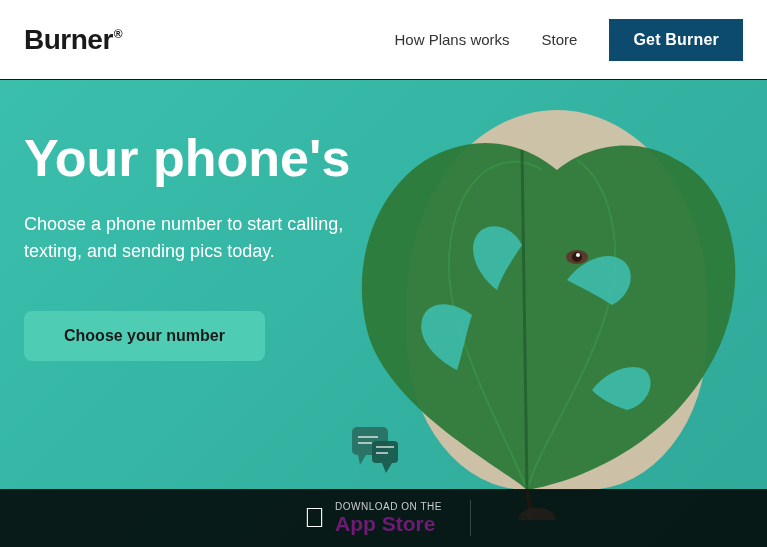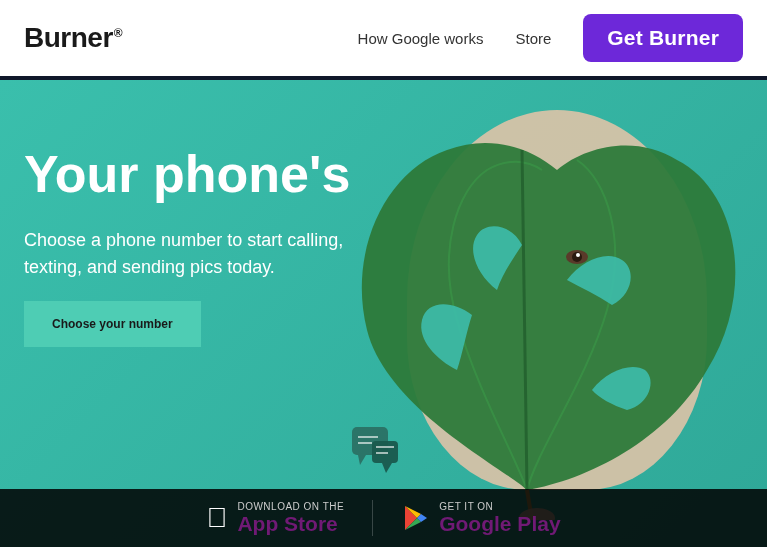--- a/index.html
+++ b/index.html
@@ -6,21 +6,21 @@
     body { width: 767px; height: 547px; font-family: -apple-system, BlinkMacSystemFont, 'Segoe UI', Helvetica, Arial, sans-serif; overflow: hidden; }
 
     
     .header {
       display: flex;
       align-items: center;
       justify-content: space-between;
       padding: 0 24px;
       height: 80px;
       background: #fff;
-      border-bottom: 4px solid #0f172a;
+      border-bottom: 1px solid #0f172a;
       position: relative;
       z-index: 10;
     }
     .logo {
       font-size: 28px;
       font-weight: 900;
       color: #1a1a1a;
       letter-spacing: -0.5px;
     }
     .logo span {
@@ -31,27 +31,27 @@
       align-items: center;
       gap: 32px;
     }
     .nav-link {
       font-size: 15px;
       color: #333;
       text-decoration: none;
       cursor: pointer;
     }
     .get-burner-btn {
-      background: #6d28d9;
+      background: #0c4a6e;
       color: #fff;
       border: none;
       padding: 12px 24px;
-      font-size: 21px;
+      font-size: 16px;
       font-weight: 600;
-      border-radius: 8px;
+      border-radius: 0;
       cursor: pointer;
       letter-spacing: 0.2px;
     }
 
     
     .hero {
       position: relative;
       width: 767px;
       height: 467px;
       background: #3dbdab;
@@ -90,49 +90,49 @@
     
     .leaf-shape {
       position: absolute;
       right: 20px;
       top: 10px;
     }
 
     .hero-content {
       position: absolute;
       left: 24px;
-      top: 66px;
+      top: 50px;
       max-width: 360px;
       z-index: 2;
     }
 
     .hero-title {
       font-size: 52px;
       font-weight: 800;
       color: #fff;
       line-height: 1.1;
       margin-bottom: 24px;
     }
 
     .hero-subtitle {
       font-size: 18px;
       color: #fff;
       line-height: 1.5;
-      margin-bottom: 20px;
+      margin-bottom: 46px;
       max-width: 320px;
     }
 
     .choose-btn {
       background: #4ecdb4;
       color: #1a1a1a;
       border: none;
-      padding: 16px 28px;
-      font-size: 12px;
+      padding: 16px 40px;
+      font-size: 16px;
       font-weight: 600;
-      border-radius: 0;
+      border-radius: 8px;
       cursor: pointer;
       display: inline-block;
     }
 
     
     .app-bar {
       position: absolute;
       bottom: 0;
       left: 0;
       right: 0;
@@ -199,21 +199,21 @@
     }
   </style>
 </head>
 <body>
 
 <header class="header">
   <div class="logo">
     <span>Burner</span><span style="font-size:12px;vertical-align:super;margin-left:1px;">®</span>
   </div>
   <nav>
-    <a class="nav-link">How Google works</a>
+    <a class="nav-link">How Plans works</a>
     <a class="nav-link">Store</a>
     <button class="get-burner-btn">Get Burner</button>
   </nav>
 </header>
 
 <section class="hero">
   <div class="hero-bg"></div>
 
   <div class="hero-image">
 
@@ -280,27 +280,14 @@
 
   <div class="app-bar">
     <button class="app-store-btn">
       <span class="app-store-icon"></span>
       <div class="app-store-text">
         <span class="app-store-small">Download on the</span>
         <span class="app-store-large">App Store</span>
       </div>
     </button>
     <div class="divider"></div>
-    <button class="app-store-btn">
-
-      <svg class="gp-icon" width="28" height="28" viewBox="0 0 28 28">
-        <polygon points="4,2 4,26 16,14" fill="#ea4335"></polygon>
-        <polygon points="4,2 20,10 16,14" fill="#fbbc04"></polygon>
-        <polygon points="4,26 20,18 16,14" fill="#34a853"></polygon>
-        <polygon points="16,14 20,10 26,14 20,18" fill="#4285f4"></polygon>
-      </svg>
-      <div class="app-store-text">
-        <span class="app-store-small">GET IT ON</span>
-        <span class="app-store-large">Google Play</span>
-      </div>
-    </button>
   </div>
 </section>
 
 </body></html>

